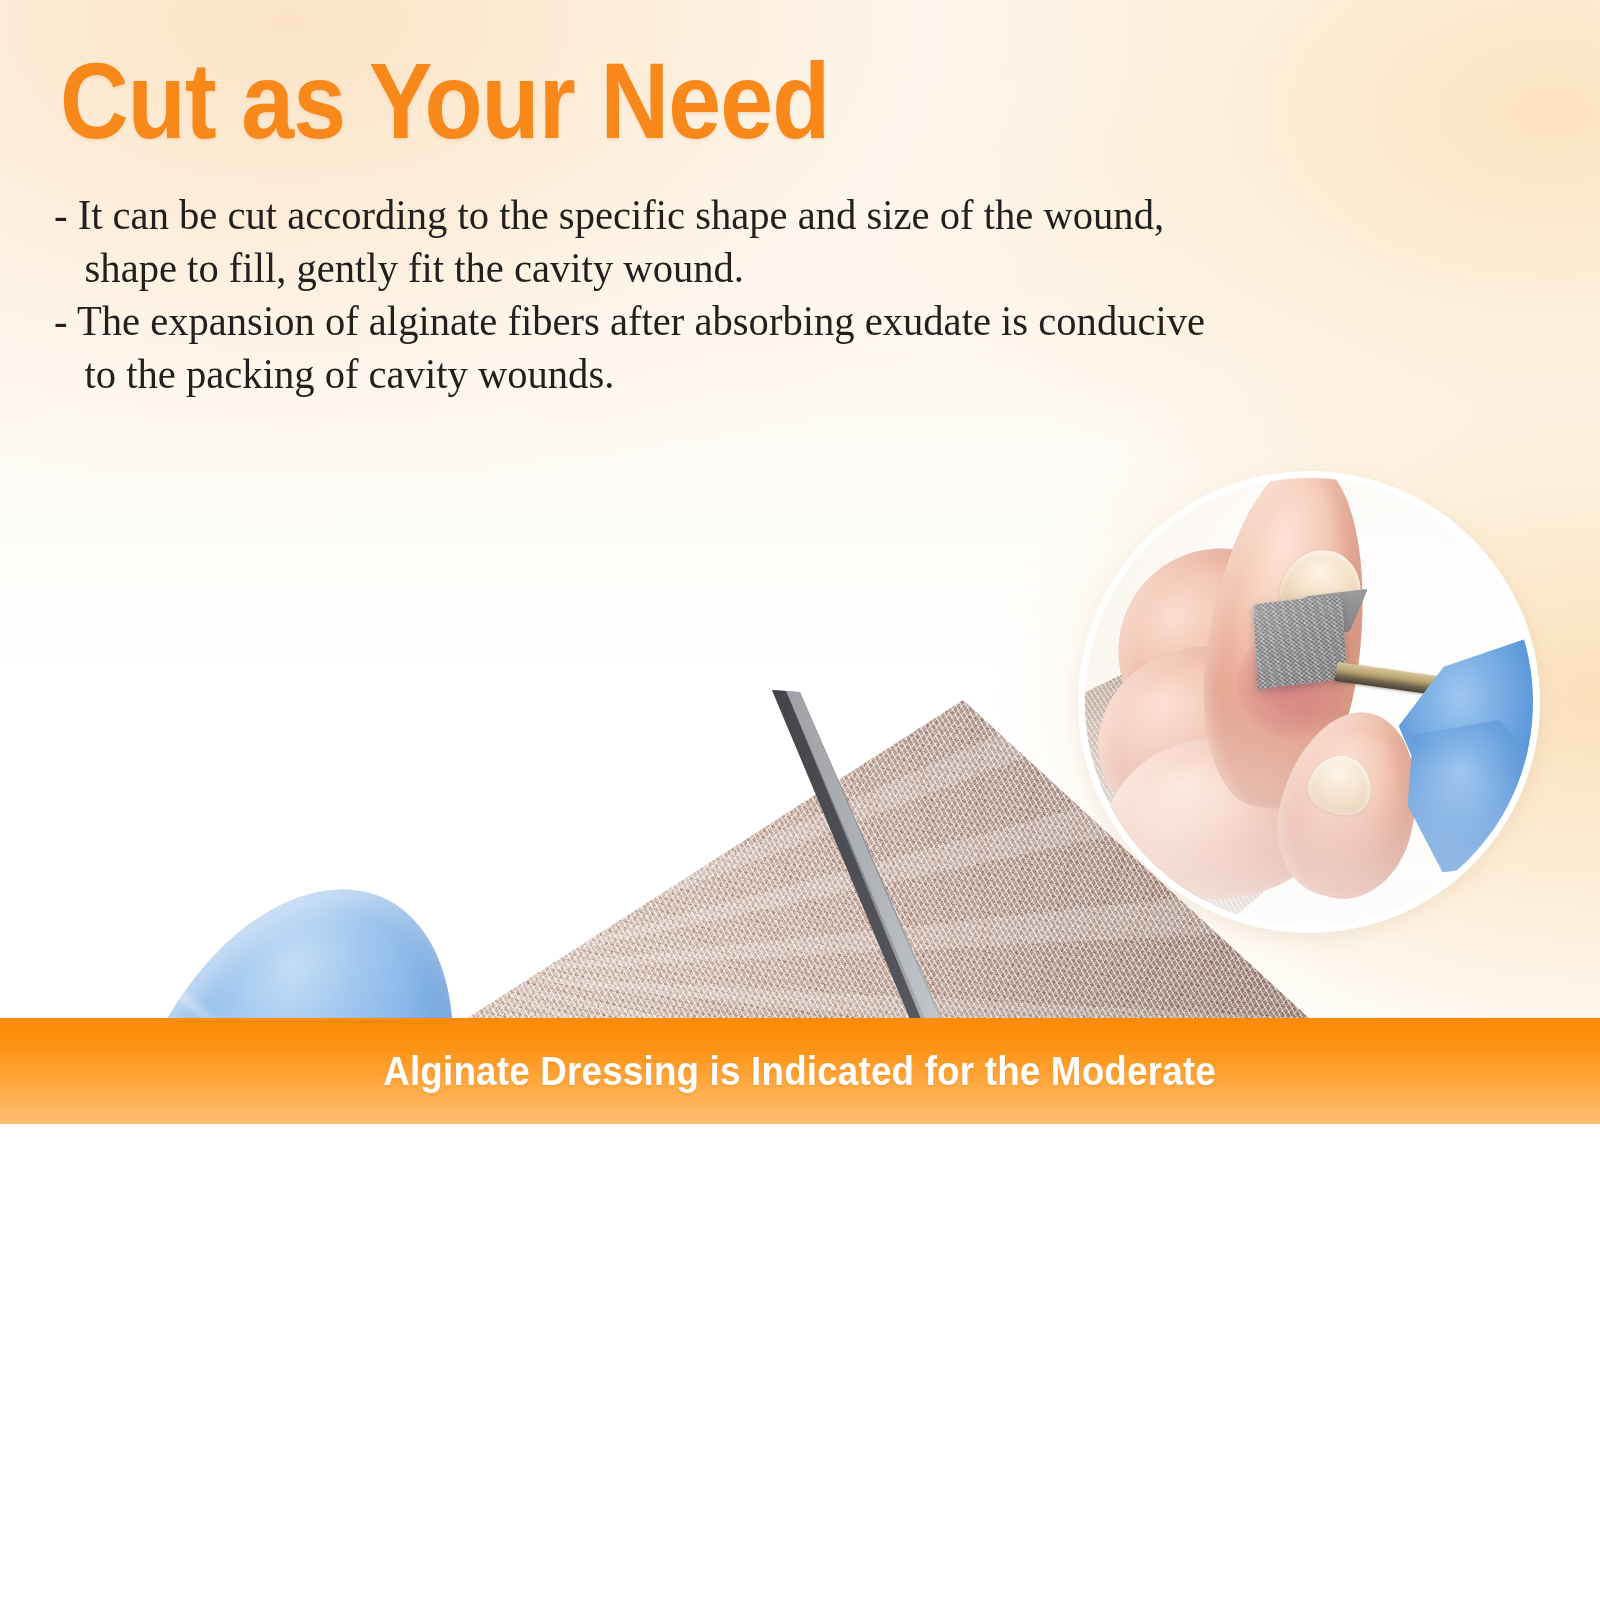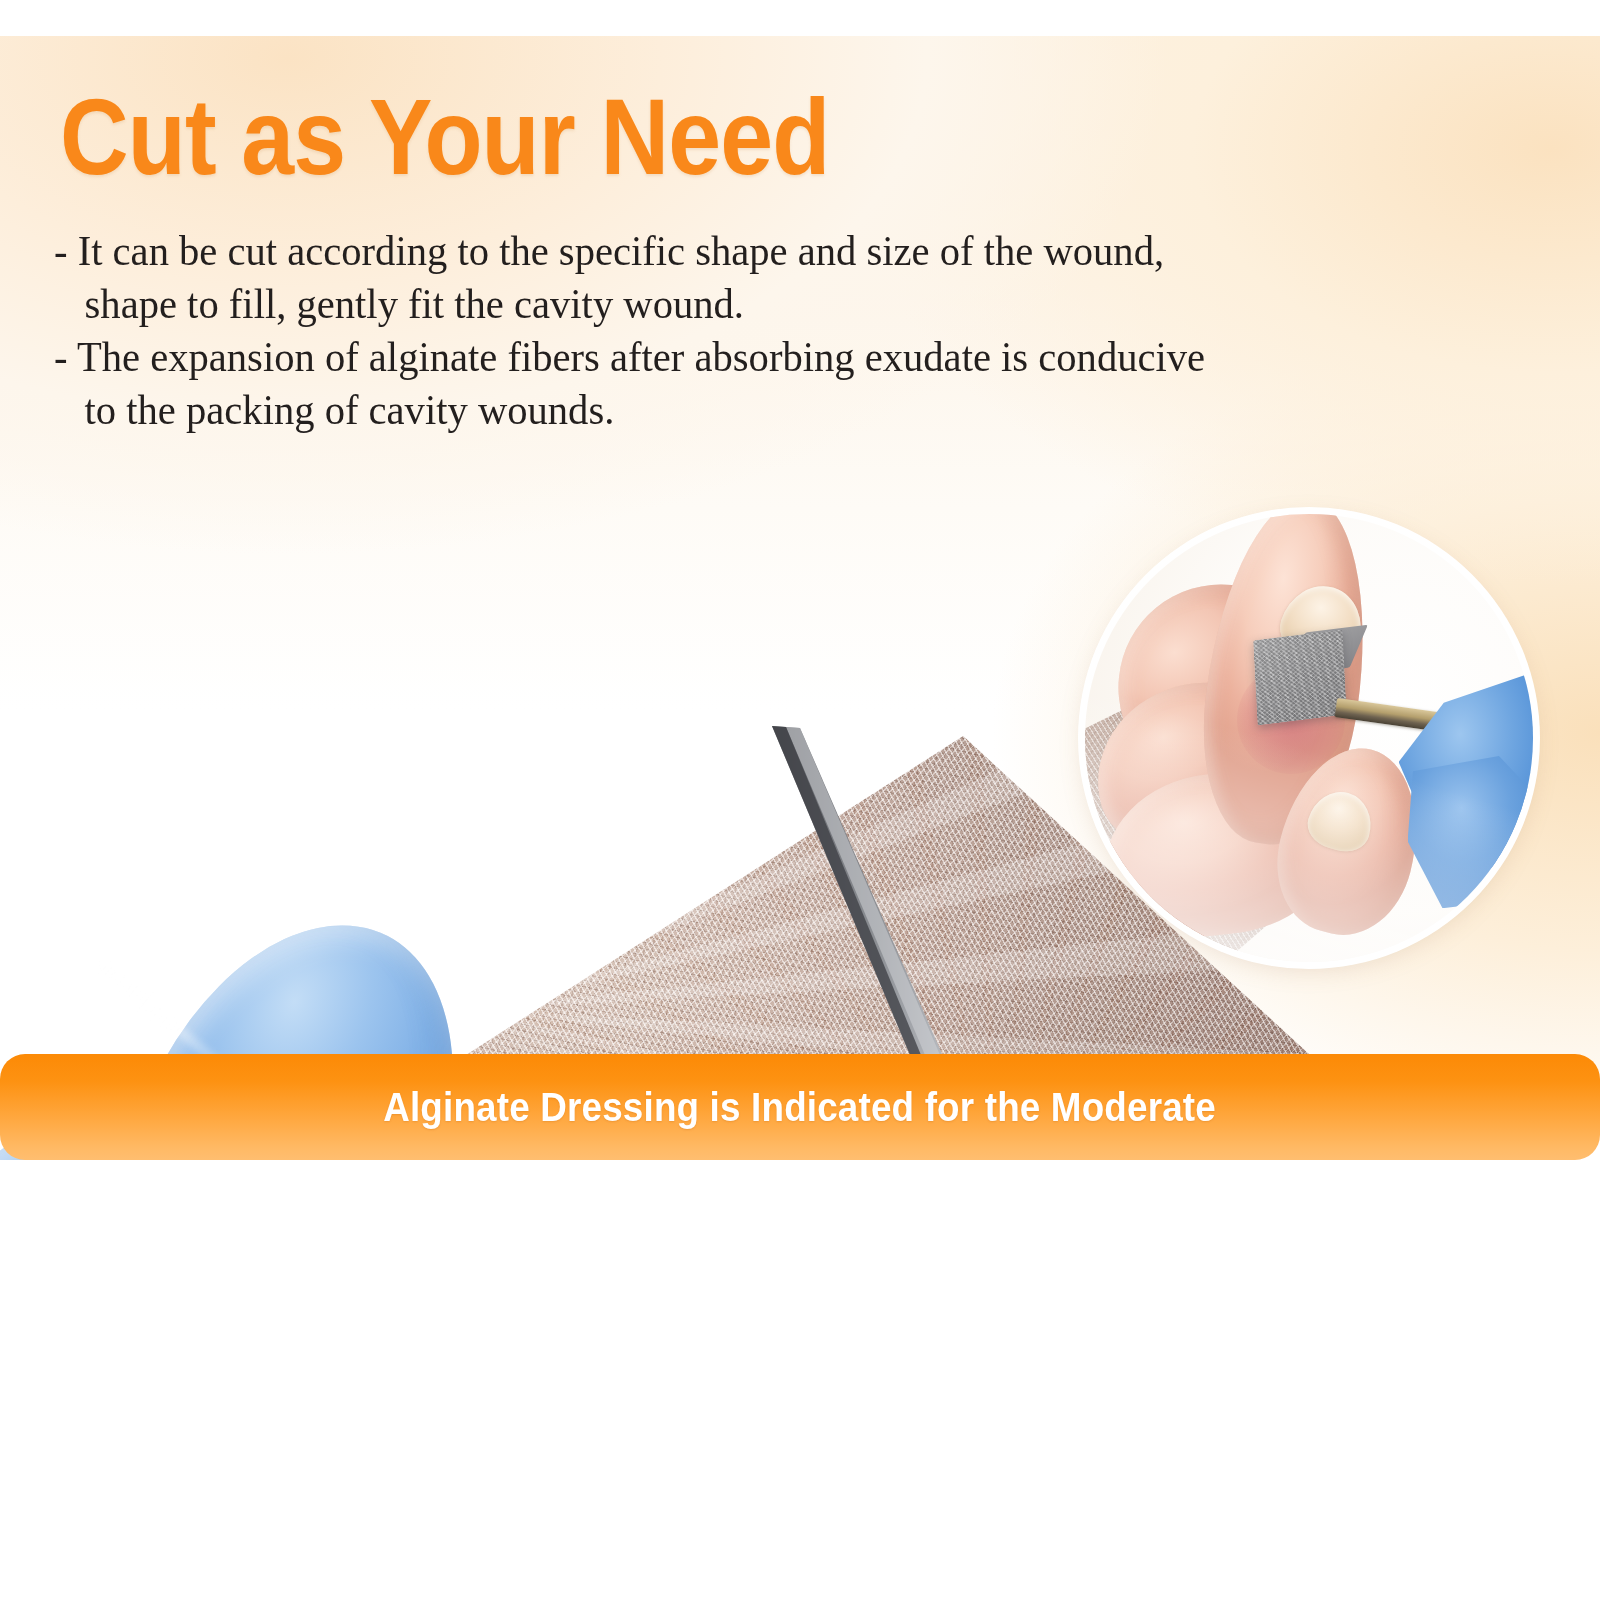--- a/index.html
+++ b/index.html
@@ -8,21 +8,20 @@
     width:1600px; height:1600px;
     font-family:"Liberation Sans", sans-serif;
     overflow:hidden;
   }
 
   #poster {
     position:relative;
     width:1600px; height:1124px;
     background:#ffffff;
     overflow:hidden;
-    margin-top:36px;
   }
 
   
   .bg-wash {
     position:absolute; inset:0;
     background:
       radial-gradient(ellipse 1100px 620px at 18% 2%,  #fbe3c4 0%, #fdeedb 34%, #fdf6ec 58%, rgba(255,255,255,0) 80%),
       radial-gradient(ellipse 900px 560px at 97% 10%, #fbe2c0 0%, #fdf0dc 40%, rgba(255,255,255,0) 78%),
       radial-gradient(ellipse 760px 520px at 100% 62%, #fae0bb 0%, #fdefda 42%, rgba(255,255,255,0) 80%),
       linear-gradient(180deg, #fdf1e0 0%, #fdf5ea 22%, #fefbf6 42%, #ffffff 60%, #ffffff 100%);
@@ -227,21 +226,21 @@
     position:absolute;
     background:radial-gradient(ellipse 68% 72% at 34% 24%, #c3ddf6 0%, #9cc4ee 36%, #82b2e7 66%, #6fa3e0 100%);
     box-shadow:inset -14px -10px 32px rgba(70,120,180,0.30), inset 10px 8px 26px rgba(255,255,255,0.55);
   }
 
   
   .banner {
     position:absolute; left:0; bottom:0;
     width:1600px; height:106px;
     background:linear-gradient(180deg,#fc8a06 0%, #fd9212 26%, #ffa63c 58%, #ffb964 88%, #ffbe70 100%);
-    display:flex; align-items:center; justify-content:center;border-radius:25px;
+    display:flex; align-items:center; justify-content:center;
   }
   .banner-text {
     color:#ffffff;
     font-size:40px;
     font-weight:bold;
     letter-spacing:0.2px;
     transform:scaleX(0.92);
     white-space:nowrap;
     text-shadow:0 1px 2px rgba(190,95,0,0.25);
   }

